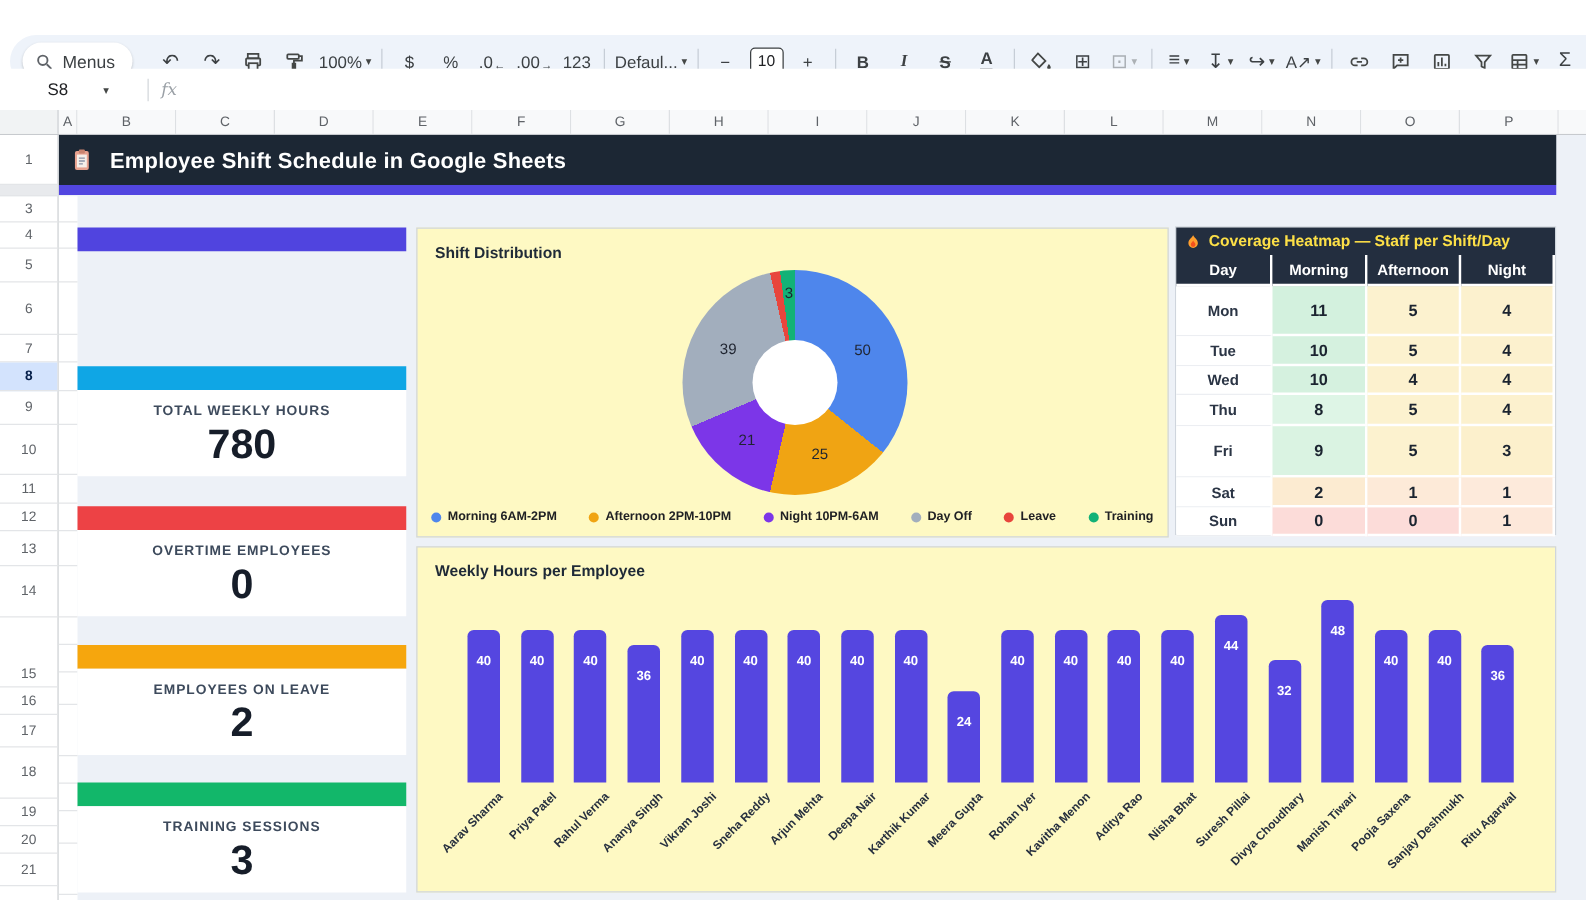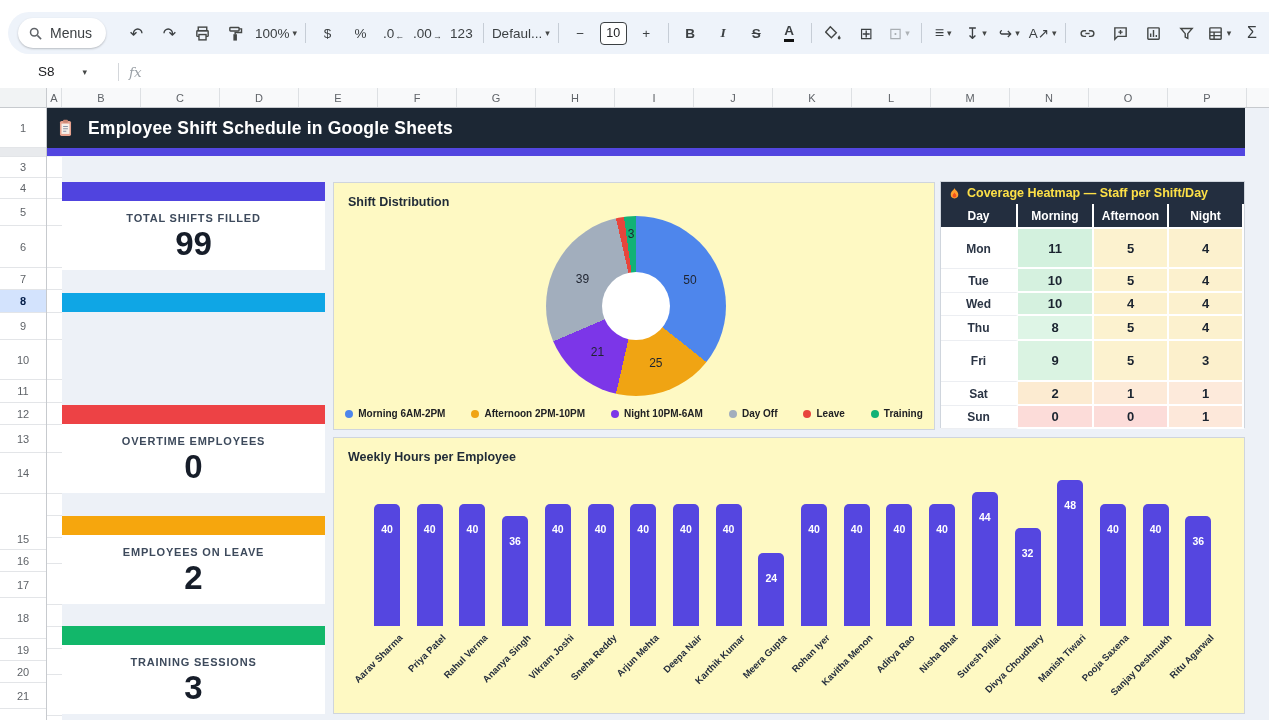--- a/index.html
+++ b/index.html
@@ -1,21 +1,21 @@
 <!DOCTYPE html>
 <html><head>
 <meta charset="utf-8">
 <style>
   html,body{margin:0;padding:0;background:#fff;}
   #app{position:relative;width:1269px;height:720px;overflow:hidden;
        font-family:"Liberation Sans",sans-serif;background:#fff;}
   .abs{position:absolute;}
 
   
-  #toolbar{left:8px;top:12px;width:1261px;height:42px;background:#eef3fa;
+  #toolbar{left:8px;top:28px;width:1261px;height:42px;background:#eef3fa;
            border-radius:22px 0 0 22px;display:flex;align-items:center;padding-left:10px;box-sizing:border-box;}
   .tb-btn{height:28px;min-width:27px;padding:0 3px;border-radius:6px;display:flex;align-items:center;
           justify-content:center;color:#3c4043;font-size:13.5px;white-space:nowrap;}
   .tb-btn svg{width:17px;height:17px;}
   .tb-pill{background:#fff;border-radius:16px;height:30px;padding:0 14px 0 10px;display:flex;gap:7px;
            align-items:center;box-shadow:0 1px 2px rgba(60,64,67,.3);margin-right:14px;font-size:14px;color:#3c4043;}
   .tb-pill svg{width:15px;height:15px;}
   .tb-div{width:1px;height:20px;background:#c6cdd6;margin:0 5px;flex:none;}
   .caret{font-size:9px;color:#444746;margin-left:3px;}
   .g-bold{font-weight:700;}
@@ -354,27 +354,27 @@
           <rect x="9" y="1.5" width="6" height="4" rx="1" fill="#c9836f"></rect>
           <path d="M9 10h6M9 13h6M9 16h4" stroke="#8a94a6" stroke-width="1.3" fill="none"></path>
         </svg>
       <span>Employee Shift Schedule in Google Sheets</span>
     </div>
     <div class="abs" id="accent"></div>
 
     <div id="kpis">
         <div class="abs kpi" style="top: 74px;">
           <div class="strip" style="background:#5044df"></div>
-          <div class="body">
-            <div class="lbl">TOTAL SHIFTS FILLED</div>
-            <div class="val">99</div>
-          </div>
         </div>
         <div class="abs kpi" style="top: 185px;">
           <div class="strip" style="background:#0fa6e5"></div>
+          <div class="body">
+            <div class="lbl">TOTAL WEEKLY HOURS</div>
+            <div class="val">780</div>
+          </div>
         </div>
         <div class="abs kpi" style="top: 297px;">
           <div class="strip" style="background:#ed4245"></div>
           <div class="body">
             <div class="lbl">OVERTIME EMPLOYEES</div>
             <div class="val">0</div>
           </div>
         </div>
         <div class="abs kpi" style="top: 408px;">
           <div class="strip" style="background:#f6a60d"></div>

